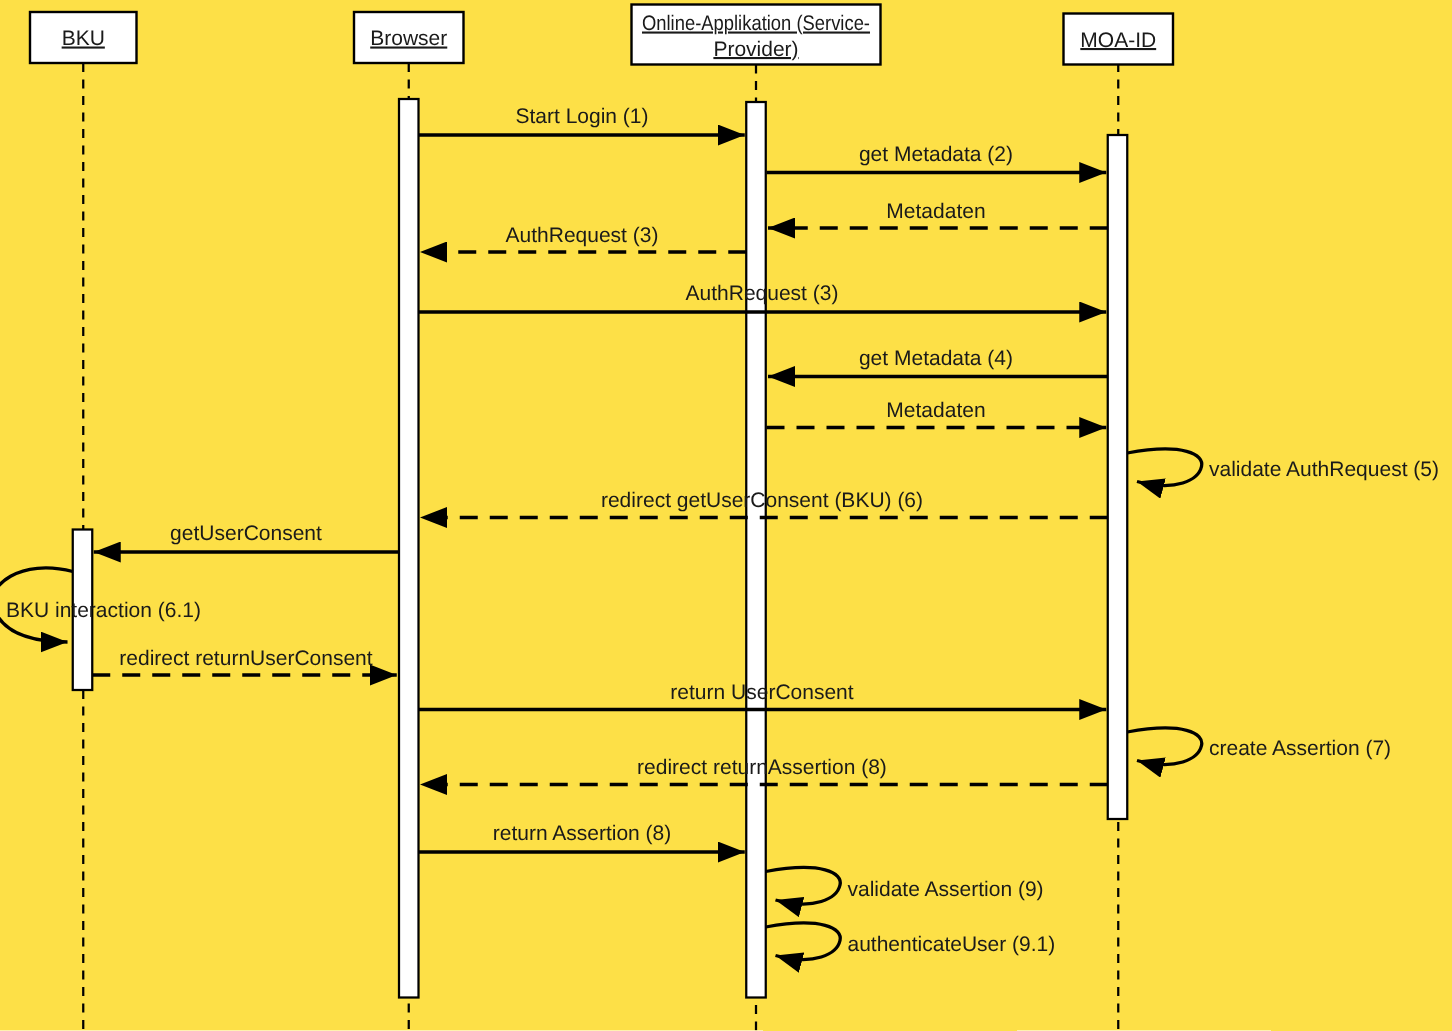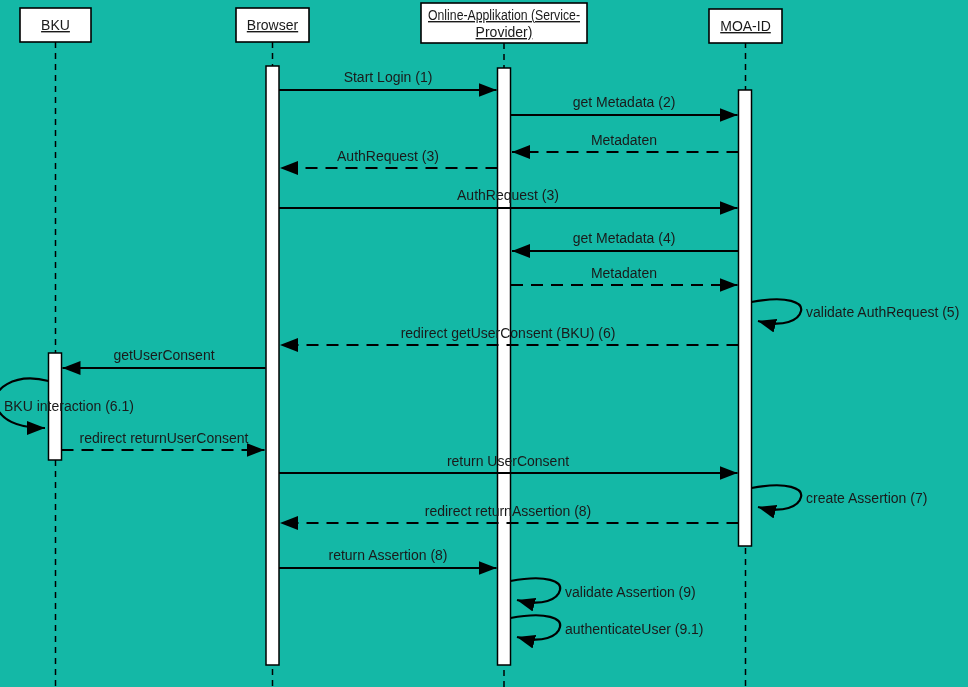--- a/index.html
+++ b/index.html
@@ -1,20 +1,20 @@
 <!DOCTYPE html>
 <html><head>
 <meta charset="utf-8">
 <style>
   html, body { margin: 0; padding: 0; background: #ffffff; }
   .canvas {
     position: relative;
     width: 968px;
     height: 687px;
-    background: #14b8a6;
+    background: #fde047;
     font-family: "Liberation Sans", sans-serif;
     overflow: hidden;
   }
   svg { display: block; }
   svg text {
     fill: #1a1a1a;
     font-size: 14px;
     font-family: "Liberation Sans", sans-serif;
   }
   .actor-label { text-decoration: underline; font-size: 14px; }

